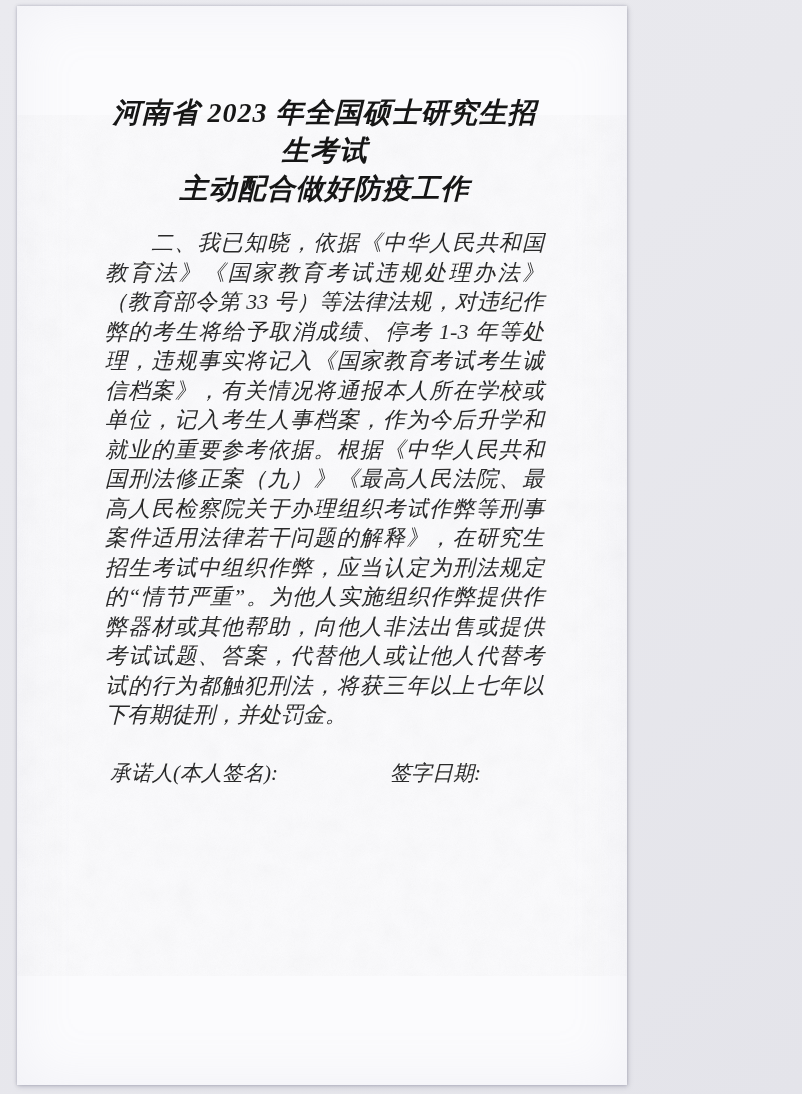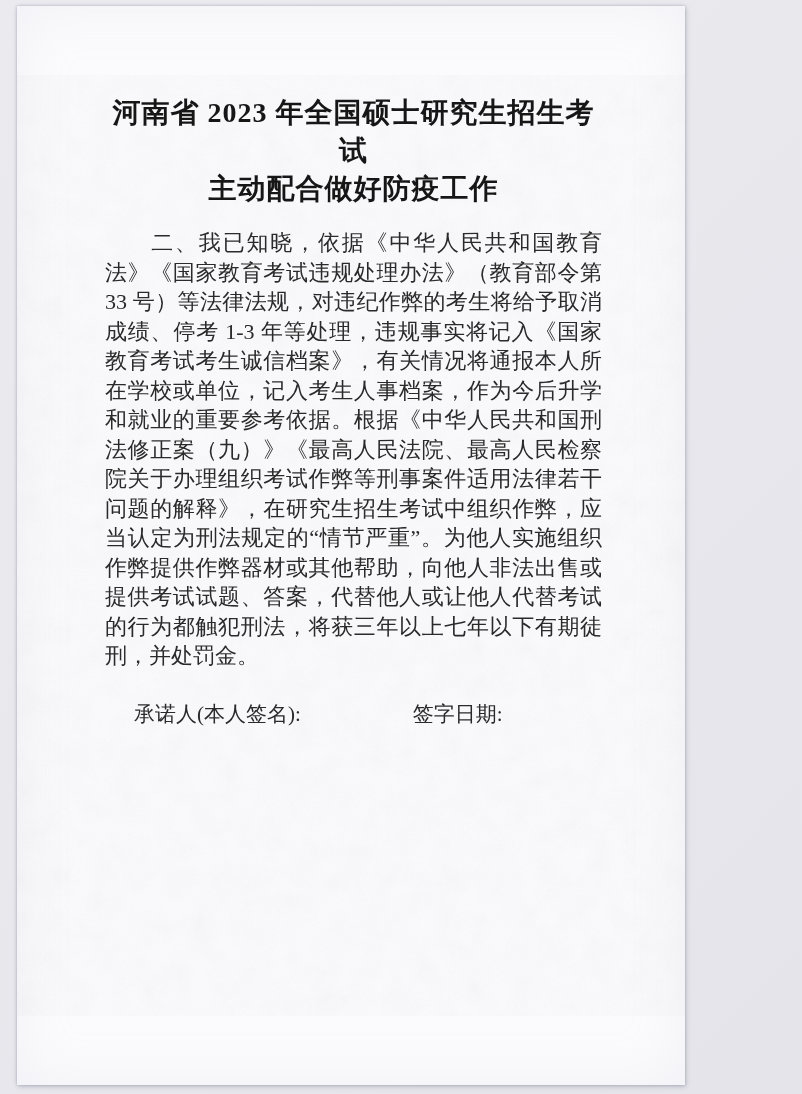--- a/index.html
+++ b/index.html
@@ -17,27 +17,28 @@
     position: relative;
     width: 802px;
     height: 1094px;
     background: linear-gradient(135deg, #eaeaef 0%, var(--bg) 45%, #e4e4ea 100%);
     overflow: hidden;
   }
   .paper {
     position: absolute;
     left: 17px;
     top: 6px;
-    width: 668px;
+    width: 610px;
     height: 1079px;
     background: var(--paper);
     box-shadow:
       0 0 3px rgba(90, 90, 115, 0.35),
       1px 2px 5px rgba(120, 120, 140, 0.28),
       inset 0 0 55px rgba(195, 195, 210, 0.16);
+    font-style: italic;
   }
   .grain {
     position: absolute;
     left: 0; top: 0;
     width: 100%; height: 100%;
     pointer-events: none;
   }
   .content {
     position: relative;
     height: 100%;
@@ -67,21 +68,21 @@
     text-indent: 2.1em;
   }
   .para + .para { margin-top: 14px; }
   .sign-row {
     display: flex;
     margin-top: 28px;
     font-size: 21px;
     line-height: 30px;
     white-space: nowrap;
   }
-  .signer-label { margin-left: 29px; }
+  .signer-label { margin-left: 5px; }
   .id-label { margin-left: 112px; }
   .date-row {
     display: flex;
     margin-top: 6px;
     font-size: 21px;
     line-height: 30px;
     white-space: nowrap;
   }
   .date-label { margin-left: 277px; }
   .month-label { margin-left: 29px; }

